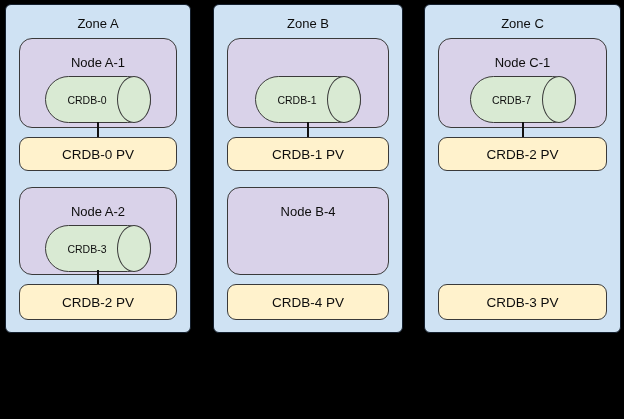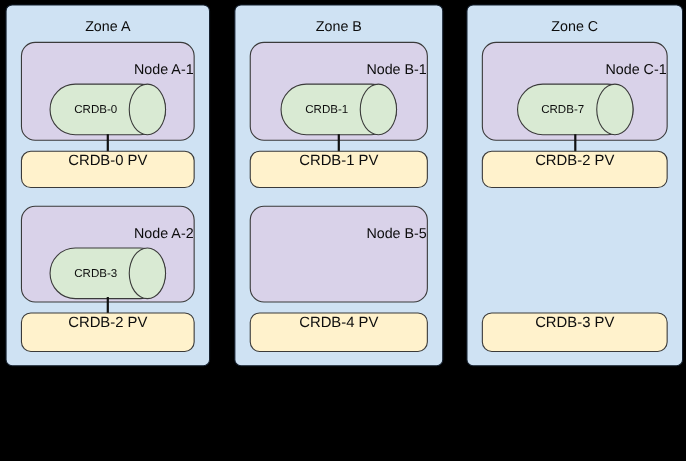--- a/index.html
+++ b/index.html
@@ -34,21 +34,21 @@
   .node {
     position: absolute; left: 13px; right: 13px;
     background: var(--node-fill, #d9d2e9);
     border: 1.3px solid var(--stroke, #3a3a3a);
     border-radius: 13px;
   }
   .node1 { top: 33px;  height: 90px; }
   .node2 { top: 182px; height: 88px; }
   .node-label {
     position: absolute; top: 16px; left: 0; right: 0;
-    text-align: right; font-size: 13px; line-height: 15px;
+    text-align: center; font-size: 13px; line-height: 15px;
   }
   
   .pod {
     position: absolute; left: 50%; transform: translateX(-50%);
     top: 37px; width: 106px; height: 47px;
     background: var(--pod-fill, #d9ead3);
     border: 1.3px solid var(--stroke, #3a3a3a);
     border-radius: 24px;
   }
   .pod-cap {
@@ -69,21 +69,21 @@
     background: var(--connector, #111);
   }
   .c1 { top: 117px; height: 16px; }
   .c2 { top: 265px; height: 15px; }
   
   .pv {
     position: absolute; left: 13px; right: 13px;
     background: var(--pv-fill, #fff2cc);
     border: 1.3px solid var(--stroke, #3a3a3a);
     border-radius: 9px;
-    display: flex; align-items: flex-start; justify-content: center;
+    display: flex; align-items: center; justify-content: center;
     font-size: 13.5px;
   }
   .pv1 { top: 132px; height: 34px; }
   .pv2 { top: 279px; height: 36px; }
 </style>
 </head>
 <body>
 
 <div class="canvas">
 
@@ -112,33 +112,32 @@
     <div class="connector c2"></div>
     <div class="pv pv2">
       <span>CRDB-2 PV</span>
     </div>
   </section>
 
   <section class="zone zone-b">
     <div class="zone-label">Zone B</div>
 
     <div class="node node1">
-      <div class="node-label">Node B-1</div>
       <div class="pod">
         <span class="pod-cap"></span>
         <span class="pod-label">CRDB-1</span>
       </div>
     </div>
     <div class="connector c1"></div>
     <div class="pv pv1">
       <span>CRDB-1 PV</span>
     </div>
 
     <div class="node node2">
-      <div class="node-label">Node B-5</div>
+      <div class="node-label">Node B-4</div>
     </div>
     <div class="pv pv2">
       <span>CRDB-4 PV</span>
     </div>
   </section>
 
   <section class="zone zone-c">
     <div class="zone-label">Zone C</div>
 
     <div class="node node1">

